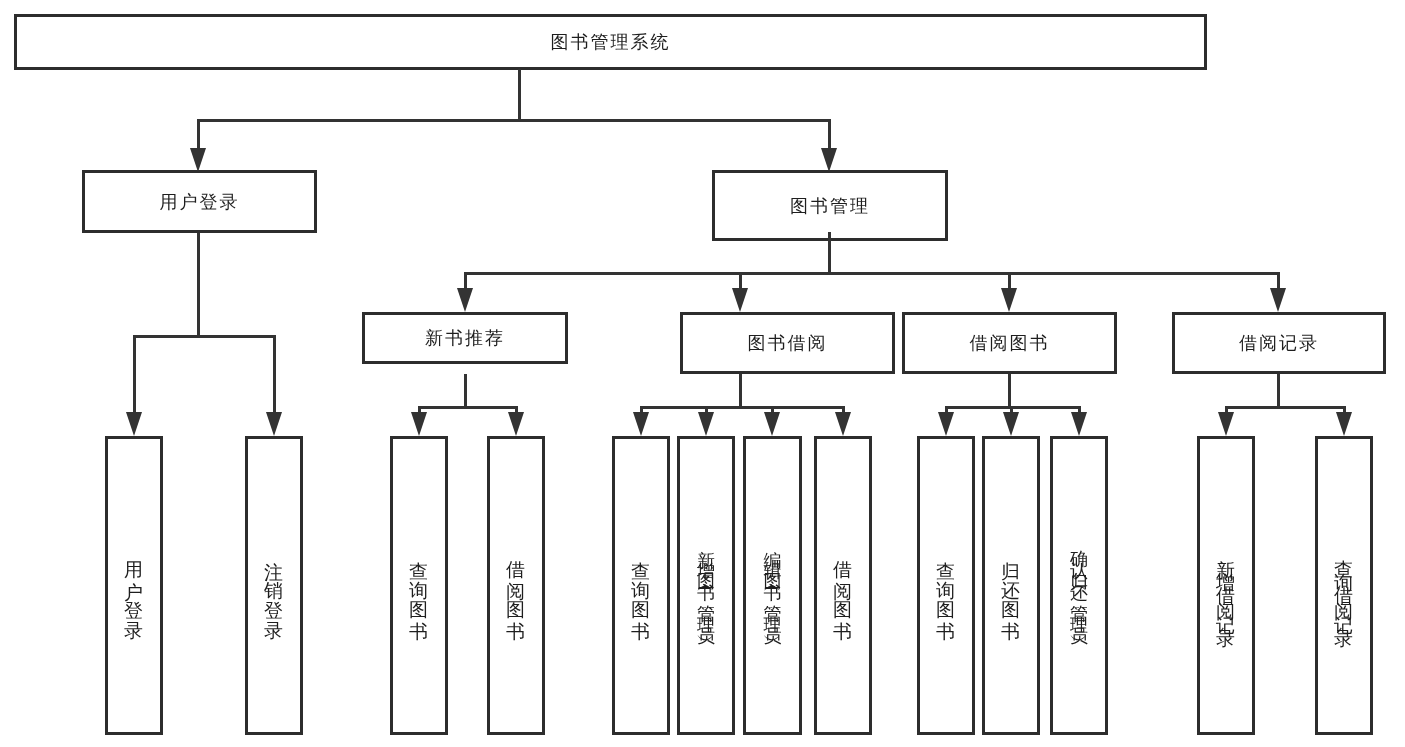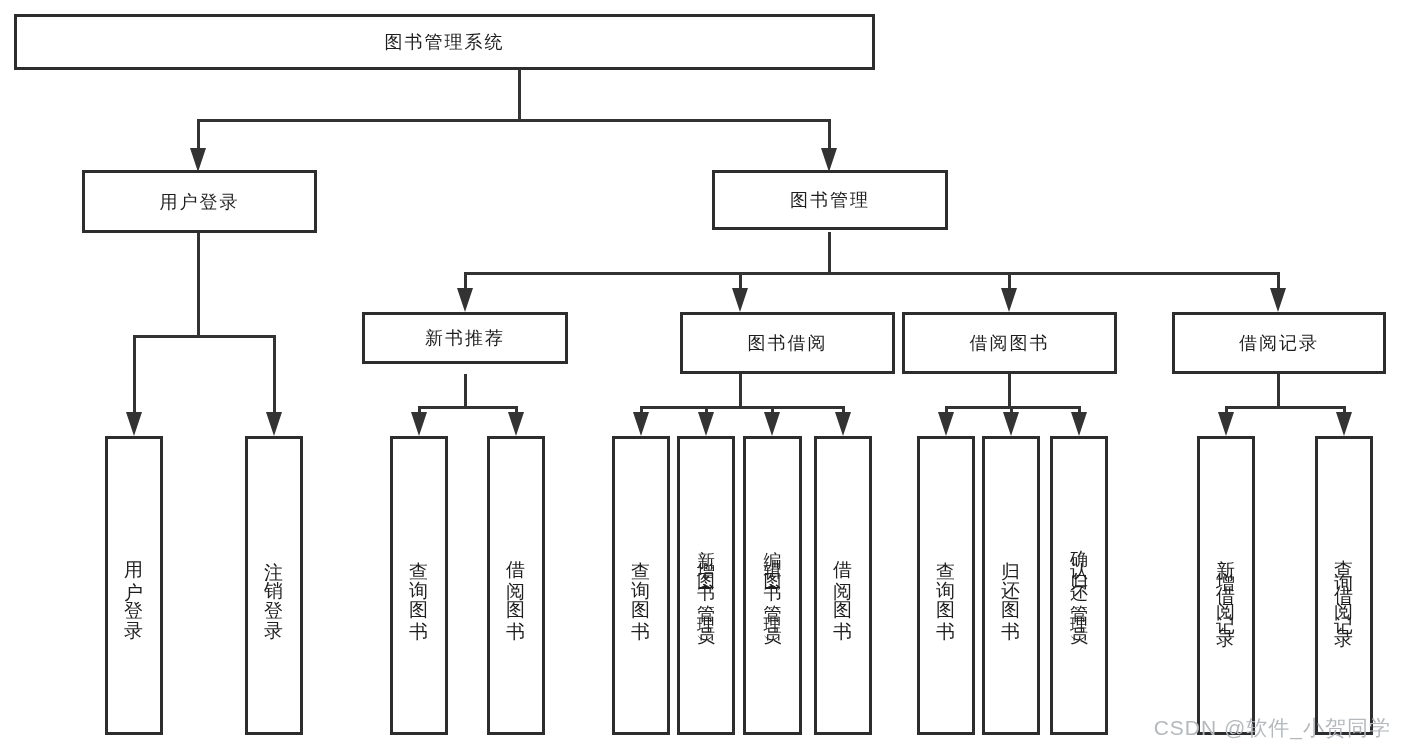--- a/index.html
+++ b/index.html
@@ -65,28 +65,28 @@
     color: #b4b9bd;
     font-size: 21px;
     letter-spacing: 1px;
   }
 </style>
 </head>
 <body>
 
 <div class="canvas">
 
-  <div class="box" style="left:14px; top:14px; width:861px; height:56px;">
+  <div class="box" style="left:14px; top:14px; width:1193px; height:56px;">
     <span>图书管理系统</span>
   </div>
 
   <div class="box" style="left:82px; top:170px; width:235px; height:63px;">
     <span>用户登录</span>
   </div>
-  <div class="box" style="left:712px; top:170px; width:236px; height:60px;text-align:right;">
+  <div class="box" style="left:712px; top:170px; width:236px; height:71px;text-align:right;">
     <span>图书管理</span>
   </div>
 
   <div class="box" style="left:362px; top:312px; width:206px; height:52px;">
     <span>新书推荐</span>
   </div>
   <div class="box" style="left:633px; top:312px; width:215px; height:62px;margin-left:47px;">
     <span>图书借阅</span>
   </div>
   <div class="box" style="left:902px; top:312px; width:215px; height:62px;">
@@ -192,15 +192,14 @@
   <div class="vl" style="left:1078px; top:406px; height:8px;"></div>
   <div class="ar" style="left:1071px; top:412px;"></div>
 
   <div class="vl" style="left:1277px; top:374px; height:32px;"></div>
   <div class="hl" style="left:1225px; top:406px; width:120px;"></div>
   <div class="vl" style="left:1225px; top:406px; height:8px;"></div>
   <div class="ar" style="left:1218px; top:412px;"></div>
   <div class="vl" style="left:1343px; top:406px; height:8px;"></div>
   <div class="ar" style="left:1336px; top:412px;"></div>
 
-  <div class="watermark">CSDN @软件_小贺同学</div>
 
 </div>
 
 </body></html>

